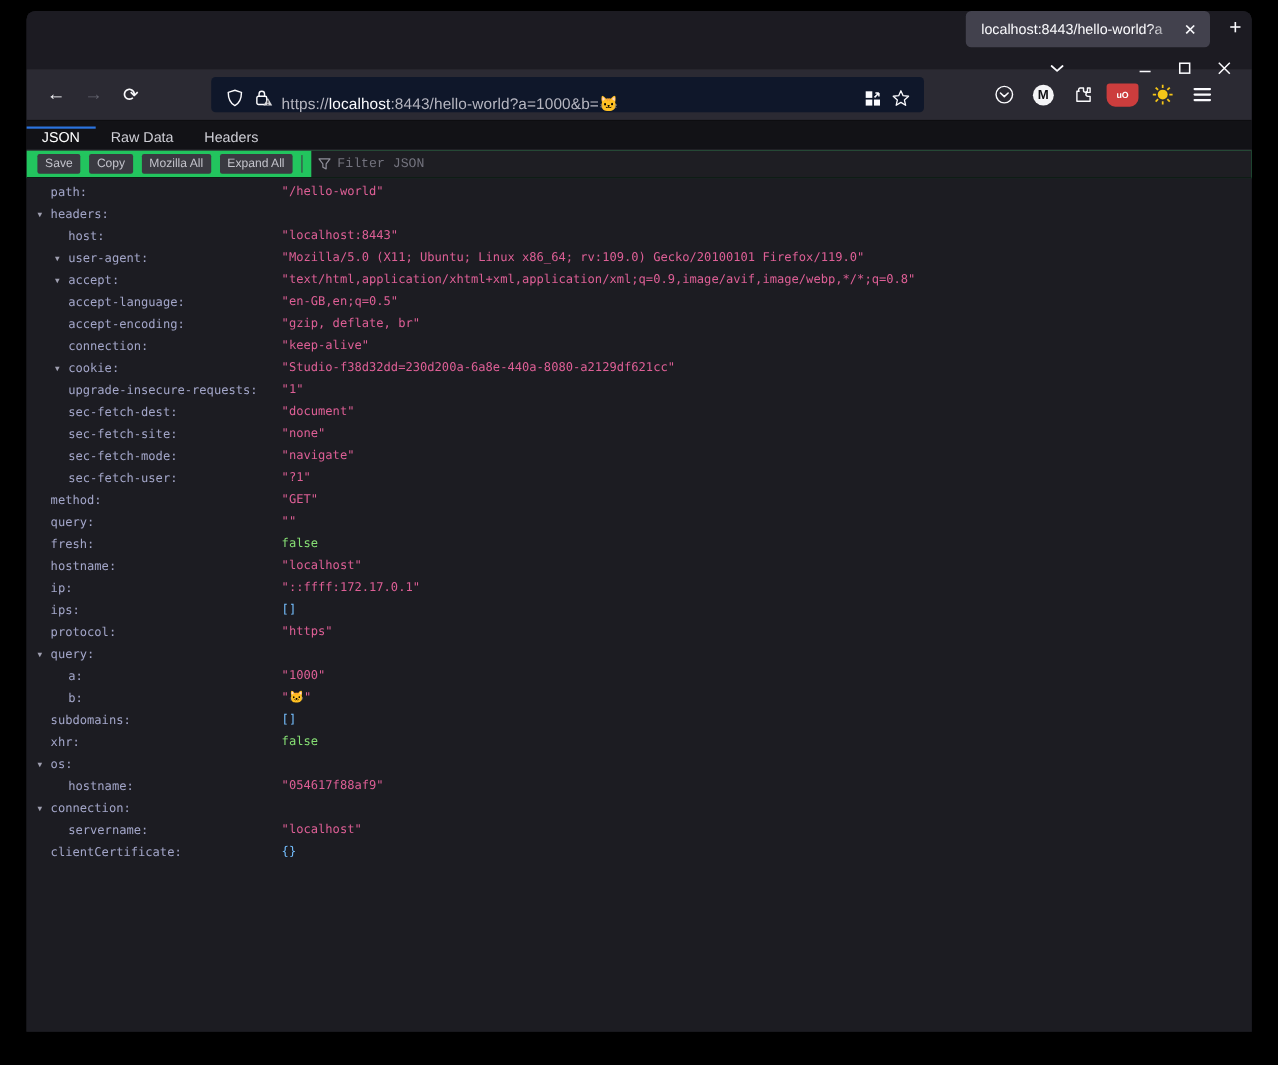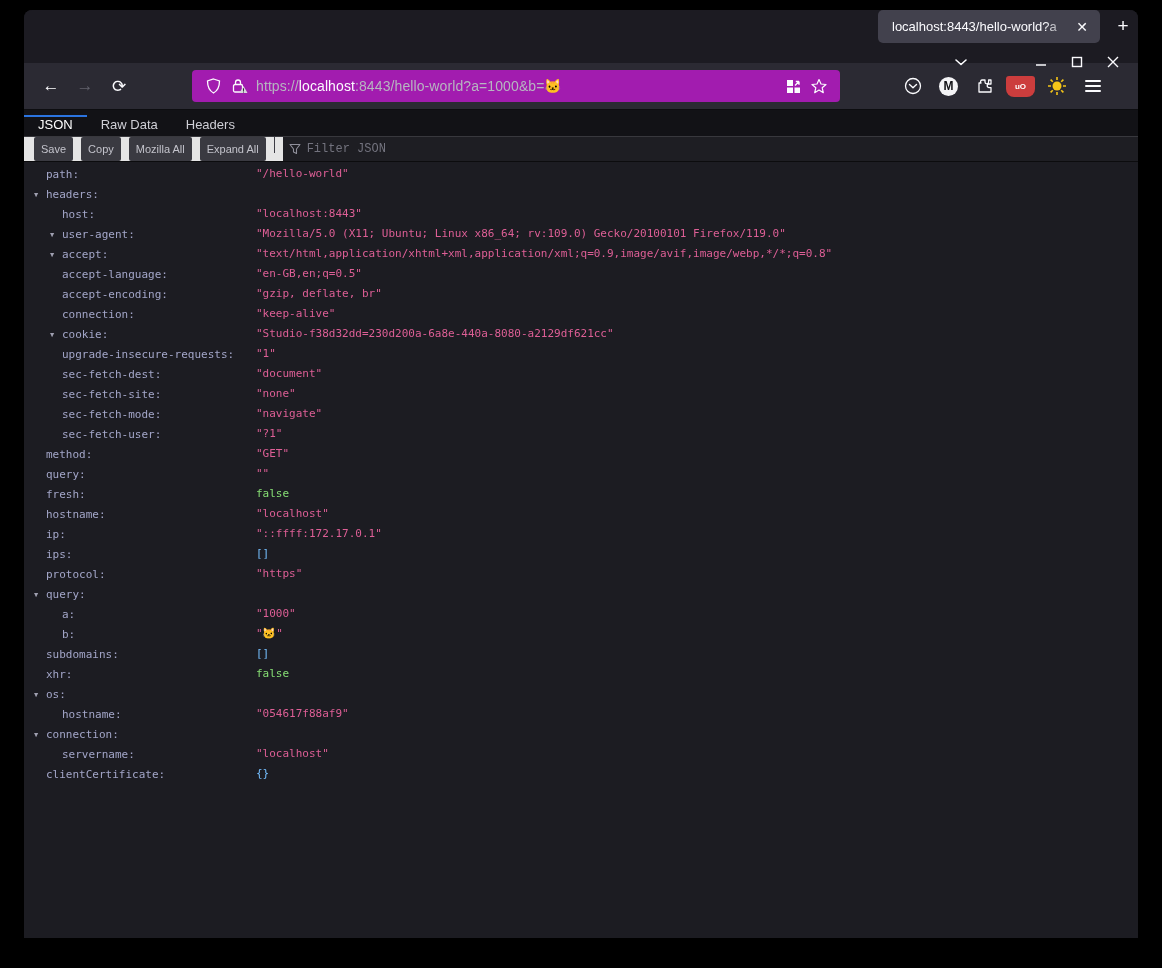--- a/index.html
+++ b/index.html
@@ -27,22 +27,22 @@
   .tb-btn { width:30px; height:30px; display:flex; align-items:center; justify-content:center;
             color:#fbfbfe; font-size:13px; }
   .tb-btn svg { display:block; }
 
   
   .navbar { height:47px; background:#2b2a33; display:flex; align-items:center;
             padding:0 10px; border-bottom:1px solid #0d0d10; }
   .nav-btn { width:30px; height:30px; margin:0 2px; display:flex; align-items:center;
              justify-content:center; color:#fbfbfe; font-size:17px; border-radius:4px; }
   .nav-btn.dim { color:#62626d; }
-  .urlbar { height:32px; flex:1; max-width:648px; margin-left:56px; background:#a21caf;
-            border-radius:4px; display:flex; align-items:center; padding:0 8px; }
+  .urlbar { height:32px; flex:1; max-width:648px; margin-left:56px; background:#0f172a;
+            border-radius:4px; display:flex; align-items:flex-end; padding:0 8px; }
   .urlbar .icn { width:26px; height:26px; display:flex; align-items:center;
                  justify-content:center; color:#fbfbfe; }
   .url-text { flex:1; font-size:14px; color:#b6b6c0; white-space:nowrap; overflow:hidden;
               margin-left:4px; letter-spacing:.1px; }
   .url-text .host { color:#fbfbfe; }
   .right-icons { display:flex; align-items:center; gap:7px; margin-left:58px; }
   .ri { width:29px; height:29px; display:flex; align-items:center; justify-content:center; }
   .avatar-m { width:19px; height:19px; border-radius:50%; background:#f4f4f6; color:#101014;
               font-weight:bold; font-size:12px; display:flex; align-items:center; justify-content:center; }
   .ublock { width:42px; height:21px; background:#cc3d3d; border-radius:3px 3px 8px 8px;
@@ -52,21 +52,21 @@
   .hamburger i { display:block; width:16px; height:2px; background:#fbfbfe; border-radius:1px; }
 
   
   .vtabs { height:27px; background:#121216; display:flex; align-items:center;
            border-bottom:1px solid #38383d; font-size:13px; }
   .vtab { padding:0 14px; display:flex; align-items:center; color:#cfcfd6;
           border-top:2px solid transparent; }
   .vtab.active { color:#ffffff; border-top:2px solid #2b74e0; }
 
   
-  .vtoolbar { height:25px; background:#e5e5e5; display:flex; 
+  .vtoolbar { height:25px; background:#22c55e; display:flex; align-items:center;
               padding:0 0 0 10px; border-bottom:1px solid #0c0c0e; }
   .vbtn { background:#3a3a41; color:#c3c3cb; font-size:11px; padding:3px 7px;
           border:none; border-radius:2px; margin-right:8px;
           font-family:"Liberation Sans", sans-serif; }
   .vsep { width:1px; height:16px; background:#3c3c44; margin:0 8px 0 0; }
   .filter-wrap { flex:1; align-self:stretch; display:flex; align-items:center;
                  background:#1e1e23; padding:0 6px; gap:6px; }
   .filter-wrap svg { flex:none; }
   .filter-input { background:transparent; border:none; outline:none; color:#d0d0d8;
                   font-size:12px; flex:1; font-family:Liberation Mono, monospace; }

